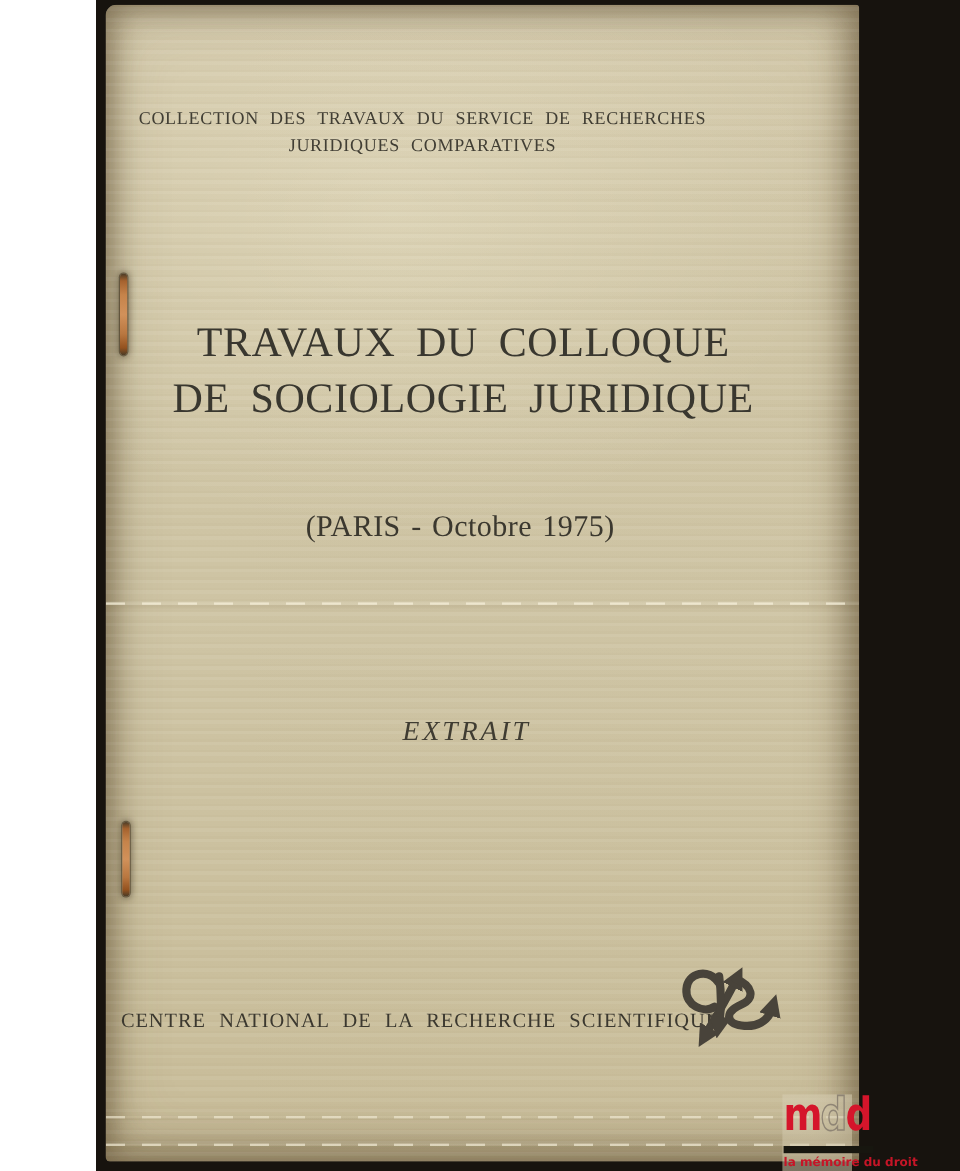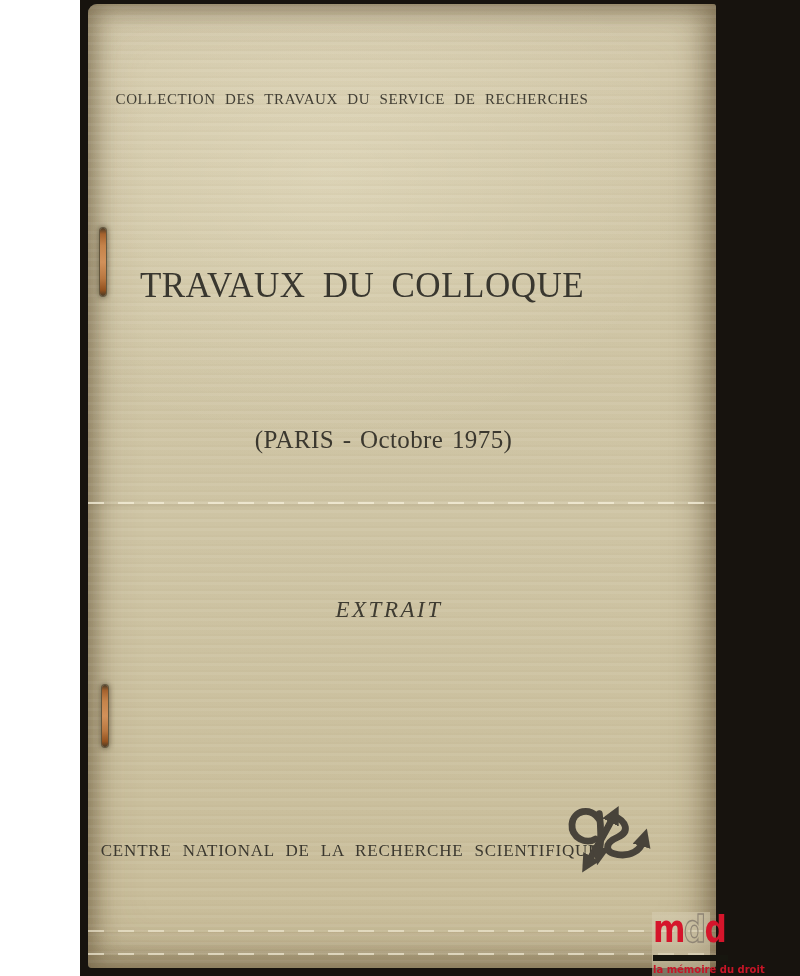--- a/index.html
+++ b/index.html
@@ -67,20 +67,21 @@
   }
   .booktitle {
     top: 259px;
     font-size: 35px;
     line-height: 46px;
     letter-spacing: 0.5px;
     word-spacing: 8px;
     padding-right: 80px;
     box-sizing: border-box;
     color: #39372f;
+    margin-left: 24px;
   }
   .subtitle {
     top: 422px;
     font-size: 25px;
     letter-spacing: 0.4px;
     word-spacing: 2px;
     padding-right: 37px;
     box-sizing: border-box;
     color: #3b382f;
   }
@@ -163,24 +164,26 @@
 </style>
 </head>
 <body>
 
 <div class="photo">
   <div class="cover">
     <div class="grain"></div>
 
     <div class="textline collection">
       <div>COLLECTION DES TRAVAUX DU SERVICE DE RECHERCHES</div>
+      <div>JURIDIQUES COMPARATIVES</div>
     </div>
 
     <div class="textline booktitle">
       <div>TRAVAUX DU COLLOQUE</div>
+      <div>DE SOCIOLOGIE JURIDIQUE</div>
     </div>
 
     <div class="textline subtitle">(PARIS - Octobre 1975)</div>
 
     <div class="textline extrait">EXTRAIT</div>
 
     <div class="textline publisher">CENTRE NATIONAL DE LA RECHERCHE SCIENTIFIQUE</div>
 
     <div class="cnrs-logo">
       <svg width="98" height="78" viewBox="0 0 100 80" xmlns="http://www.w3.org/2000/svg">

